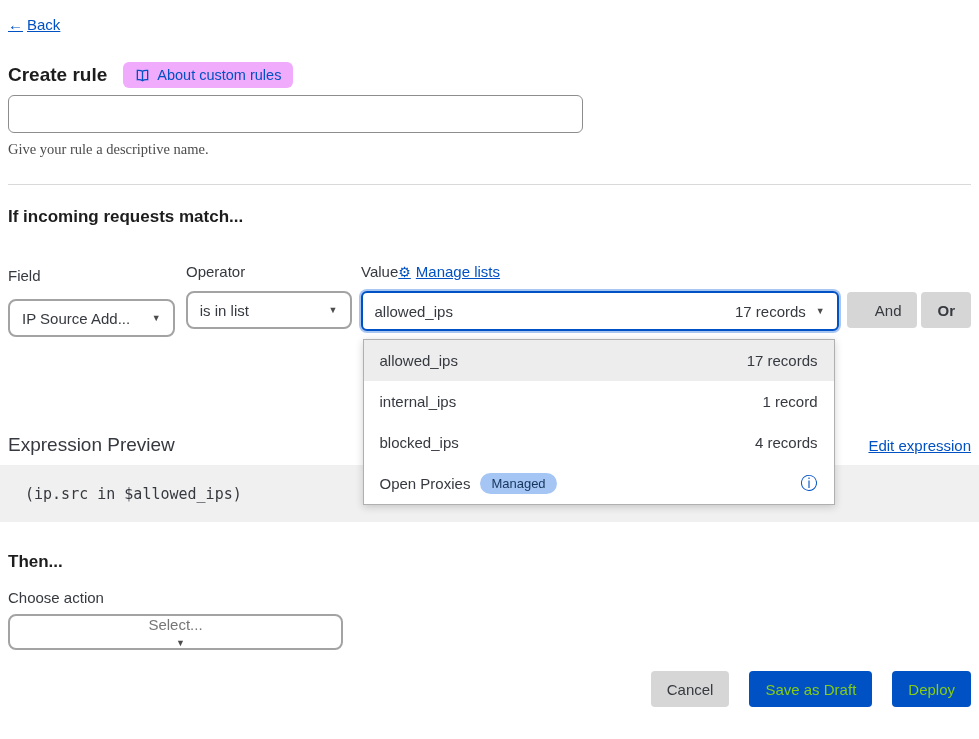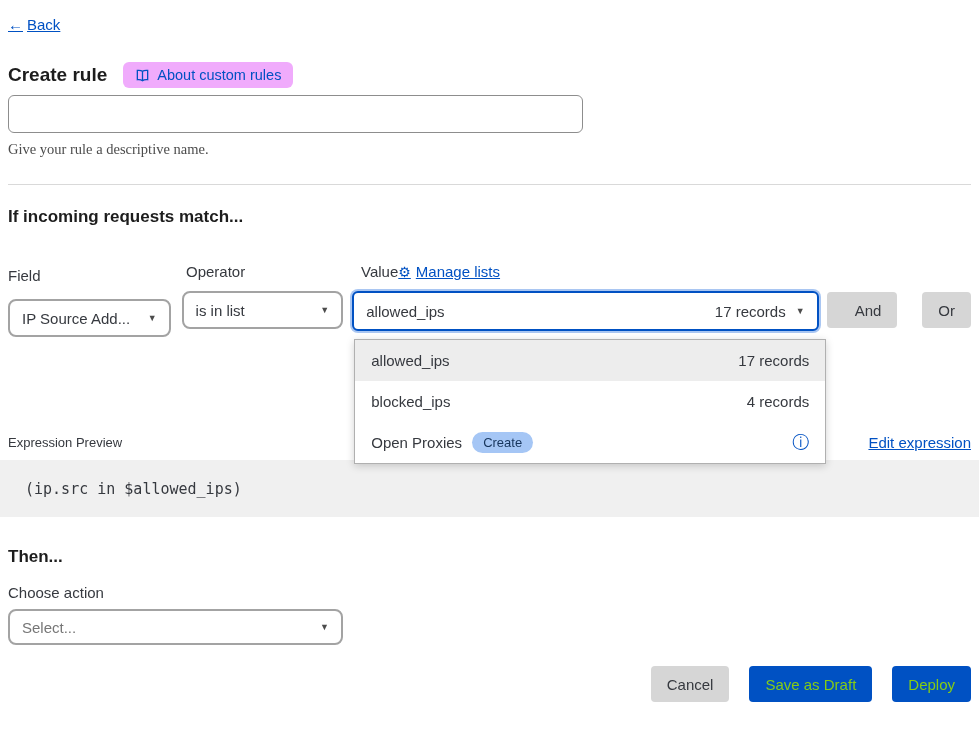--- a/index.html
+++ b/index.html
@@ -71,21 +71,21 @@
     box-shadow: 0 0 0 2px #a9c6f2;
   }
 
   .btn {
     height: 36px; padding: 0 16px; font-size: 15px; border: none; border-radius: 4px;
     font-family: "Liberation Sans", sans-serif; cursor: pointer;
   }
   .btn-gray { background: #d6d6d6; color: #36393f; }
   .btn-blue { background: #0051c3; color: #84cc16; }
   .btn-and { margin-left: 8px; margin-top: 1px; padding-left: 28px; }
-  .btn-or { margin-left: 25px; margin-top: 1px; }
+  .btn-or { margin-left: 4px; margin-top: 1px; font-weight: bold; }
 
   
   .menu {
     position: absolute; top: 48px; left: 2px; width: 472px;
     background: #fff; border: 1px solid #b0b0b0;
     box-shadow: 0 2px 8px rgba(0,0,0,0.18); z-index: 20;
   }
   .menu-row {
     height: 41px; display: flex; align-items: center; justify-content: space-between;
     padding: 0 16px; font-size: 15px; color: #36393f; cursor: pointer; background: #fff;
@@ -94,33 +94,33 @@
   .menu-meta { color: #36393f; }
   .menu-left { display: flex; align-items: center; gap: 10px; text-align: center; }
   .managed-badge {
     background: #a5c6f5; color: #17355c;
     font-size: 13px; padding: 3px 11px; border-radius: 11px;
   }
   .info-glyph { color: #0051c3; font-size: 17px; cursor: pointer; }
 
   
   .expr-label-row { display: flex; justify-content: space-between; align-items: center; margin-top: 97px; }
-  .expr-label { font-size: 13px; color: #36393f; }
+  .expr-label { font-size: 19px; color: #36393f; }
   .edit-expression { color: #0051c3; font-size: 15px; text-decoration: underline; cursor: pointer; }
   .code-block {
     margin: 9px -8px 0 -8px; height: 57px; background: #f0f0f0;
     display: flex; align-items: center; padding-left: 25px;
     font-family: "DejaVu Sans Mono", "Liberation Mono", monospace;
     font-size: 15px; color: #36393f;
   }
 
   
   .then-heading { margin-top: 30px; }
   .action-label { margin-top: 17px; }
-  .action-select { width: 335px; margin-top: 8px; color: #767676; height: 36px; }
+  .action-select { width: 335px; margin-top: 8px; color: #767676; height: 36px; flex-direction: column; }
 
   
   .footer { display: flex; justify-content: flex-end; gap: 20px; margin-top: 21px; }
 </style>
 </head>
 <body>
 
 <div class="page">
 
   <a class="back-link">
@@ -179,27 +179,31 @@
           <span class="caret">▼</span>
         </span>
       </div>
 
       <div class="menu">
         <div class="menu-row selected">
           <span>allowed_ips</span>
           <span class="menu-meta">17 records</span>
         </div>
         <div class="menu-row">
+          <span>internal_ips</span>
+          <span class="menu-meta">1 record</span>
+        </div>
+        <div class="menu-row">
           <span>blocked_ips</span>
           <span class="menu-meta">4 records</span>
         </div>
         <div class="menu-row">
           <span class="menu-left">
             <span>Open Proxies</span>
-            <span class="managed-badge">Create</span>
+            <span class="managed-badge">Managed</span>
           </span>
           <span class="info-glyph">ⓘ</span>
         </div>
       </div>
     </div>
     <button class="btn btn-gray btn-and">And</button>
     <button class="btn btn-gray btn-or">Or</button>
   </div>
 
   <div class="expr-label-row">

